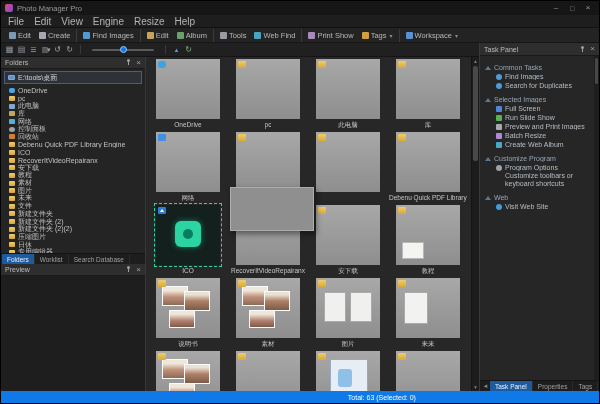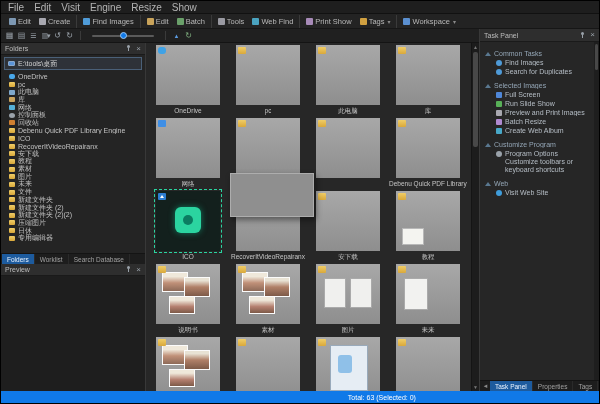--- a/index.html
+++ b/index.html
@@ -131,34 +131,43 @@
   .tab-arrow::before{content:"◄"}
   
   .statusbar{height:12px;background:var(--accent-blue,#1079e8);flex:none;position:relative}
   .status-text{position:absolute;left:58%;top:0;height:12px;display:flex;align-items:center;font-size:7px;color:#fff;white-space:nowrap}
 </style>
 </head>
 <body>
 
 <div class="app">
 
+  <div class="titlebar">
+    <span class="logo"></span>
+    <span class="title">Photo Manager Pro</span>
+    <div class="wcontrols">
+      <span class="wc wc-min"></span>
+      <span class="wc wc-max"></span>
+      <span class="wc wc-close"></span>
+    </div>
+  </div>
 
   <div class="menubar">
 
       <span class="menu-item">File</span>
 
       <span class="menu-item">Edit</span>
 
-      <span class="menu-item">Visit</span>
+      <span class="menu-item">View</span>
 
       <span class="menu-item">Engine</span>
 
       <span class="menu-item">Resize</span>
 
-      <span class="menu-item">Show</span>
+      <span class="menu-item">Help</span>
     </div>
 
   <div class="toolbar1">
 
       <span class="tbtn">
         <span class="tbico tb-scan"></span>
         <span class="tblabel">Edit</span>
       </span>
 
       <span class="tbtn">
@@ -171,21 +180,21 @@
         <span class="tblabel">Find Images</span>
       </span>
 
       <span class="tbtn group">
         <span class="tbico tb-edit"></span>
         <span class="tblabel">Edit</span>
       </span>
 
       <span class="tbtn">
         <span class="tbico tb-batch"></span>
-        <span class="tblabel">Batch</span>
+        <span class="tblabel">Album</span>
       </span>
 
       <span class="tbtn group">
         <span class="tbico tb-crop"></span>
         <span class="tblabel">Tools</span>
       </span>
 
       <span class="tbtn">
         <span class="tbico tb-web"></span>
         <span class="tblabel">Web Find</span>

